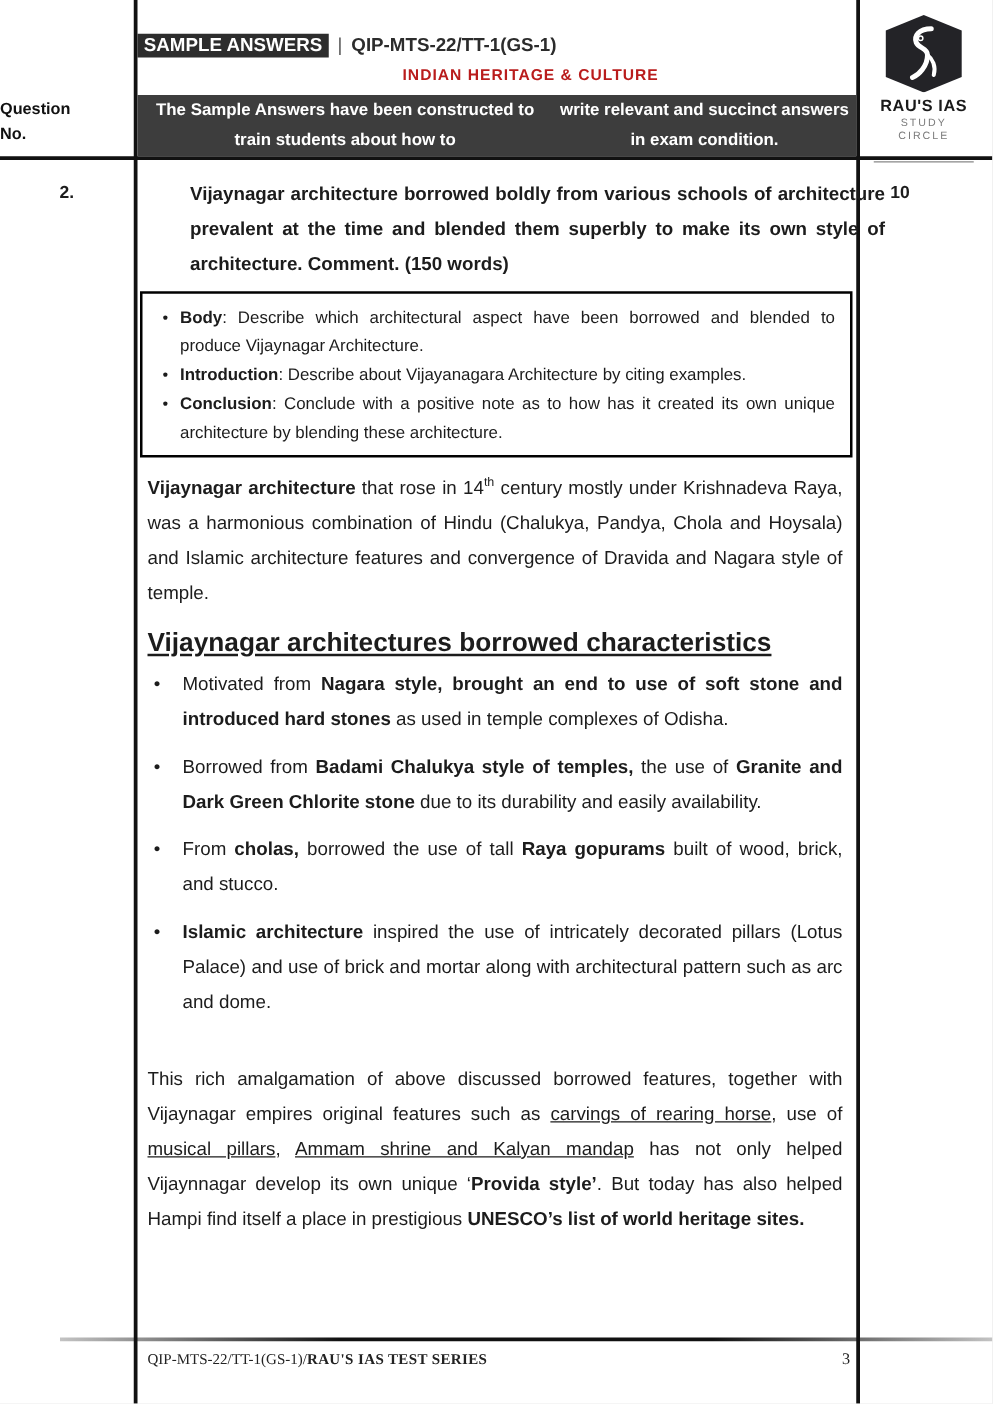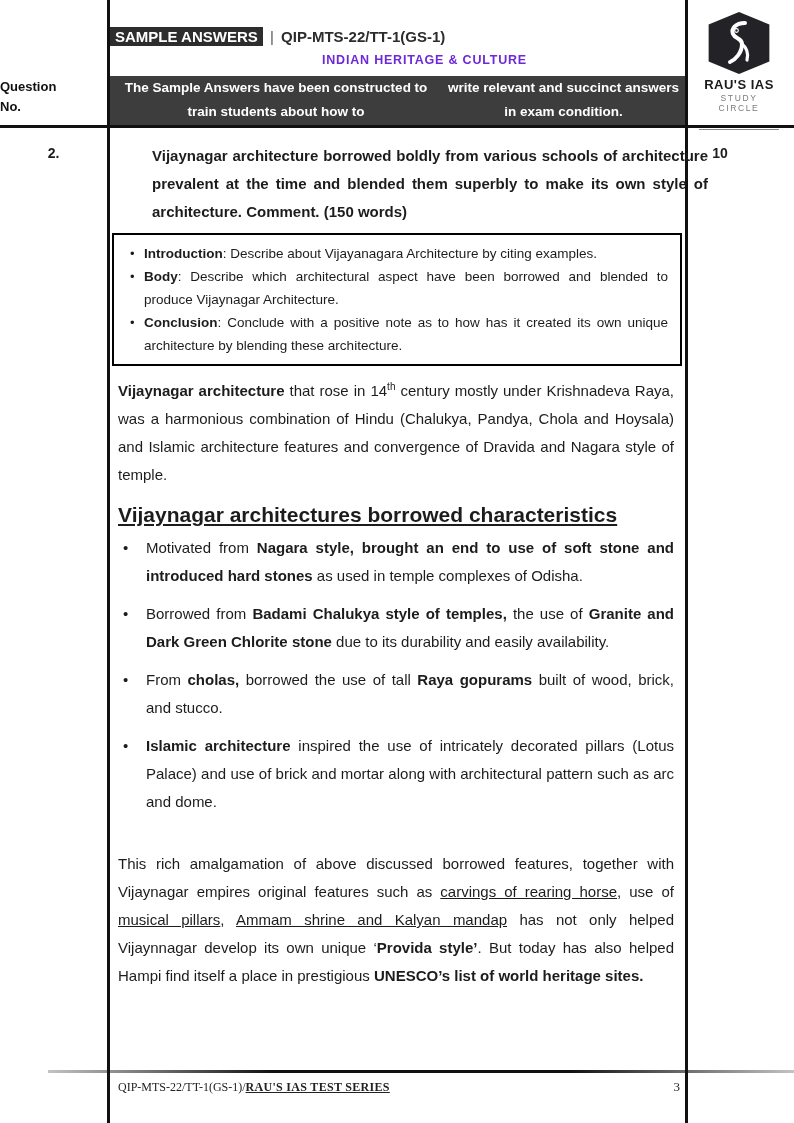--- a/index.html
+++ b/index.html
@@ -24,21 +24,21 @@
     width:66px;height:62px;margin:0 auto;background:#232327;
     clip-path:polygon(50% 0%,96% 20%,96% 80%,50% 100%,4% 80%,4% 20%);
     display:flex;align-items:center;justify-content:center;
   }
   .logo-title{font-weight:bold;font-size:13px;letter-spacing:0.5px;color:#1a1a1a;margin-top:3px;}
   .logo-sub{font-size:8.5px;letter-spacing:1.6px;color:#7a7a7a;margin-top:1px;}
   
   .header-title{left:110px;top:28px;width:575px;font-size:15px;font-weight:bold;color:#2c2c2c;}
   .header-title .hl{background:#2d2d2d;color:#fff;padding:1px 5px;}
   .header-title .sep{font-weight:normal;color:#555;padding:0 3px;}
-  .header-subject{left:110px;top:53px;width:629px;text-align:center;font-size:12.5px;font-weight:bold;letter-spacing:0.8px;color:#6d28d9;}
+  .header-subject{left:110px;top:53px;width:629px;text-align:center;font-size:12.5px;font-weight:bold;letter-spacing:0.8px;color:#b91c1c;}
   .banner{
     left:110px;top:76px;width:575px;height:49px;background:#3d3d3d;color:#fff;
     font-weight:bold;font-size:13.5px;line-height:24px;text-align:center;
     display:flex;justify-content:center;
   }
   
   .content{left:118px;width:556px;font-size:15px;line-height:28px;text-align:justify;}
   .question{top:142px;font-weight:bold;margin-left:34px;}
   .approach-box{
     left:112px;top:233px;width:570px;box-sizing:border-box;border:2px solid #000;
@@ -52,21 +52,21 @@
   .answer-bullets{left:118px;top:534px;width:556px;font-size:15px;line-height:28px;text-align:justify;margin:0;padding:0;list-style:none;}
   .answer-bullets li{position:relative;padding-left:28px;margin-bottom:10px;}
   .answer-bullets li::before{content:"\2022";position:absolute;left:5px;font-size:15px;}
   .conclusion{top:850px;}
   .b{font-weight:bold;}
   .u{text-decoration:underline;}
   sup{font-size:10px;line-height:0;}
   
   .footer-line{left:48px;top:1070px;width:746px;height:3px;background:linear-gradient(90deg,rgba(17,17,17,0.25),#111 30%,#111 70%,rgba(17,17,17,0.25));}
   .footer-text{left:118px;top:1080px;width:450px;font-family:"Liberation Serif","DejaVu Serif",serif;font-size:12px;color:#222;text-align:left;}
-  .footer-text .b{letter-spacing:0.3px;text-decoration:underline;}
+  .footer-text .b{letter-spacing:0.3px;}
   .footer-page{left:635px;top:1079px;width:45px;text-align:right;font-family:"Liberation Serif","DejaVu Serif",serif;font-size:13px;color:#222;}
 </style>
 </head>
 <body>
 
 <div class="page">
 
   <div class="vline left"></div>
   <div class="vline right"></div>
   <div class="hline-header"></div>
@@ -98,22 +98,22 @@
   <div class="abs header-subject">INDIAN HERITAGE &amp; CULTURE</div>
   <div class="abs banner">
     <div>The Sample Answers have been constructed to train students about how to</div>
     <div>write relevant and succinct answers in exam condition.</div>
   </div>
 
   <div class="abs content question">Vijaynagar architecture borrowed boldly from various schools of architecture prevalent at the time and blended them superbly to make its own style of architecture. Comment. (150 words)</div>
 
   <div class="abs approach-box">
     <ul>
+      <li><span class="b">Body</span><span>: Describe which architectural aspect have been borrowed and blended to produce Vijaynagar Architecture.</span></li>
       <li><span class="b">Introduction</span><span>: Describe about Vijayanagara Architecture by citing examples.</span></li>
-      <li><span class="b">Body</span><span>: Describe which architectural aspect have been borrowed and blended to produce Vijaynagar Architecture.</span></li>
       <li><span class="b">Conclusion</span><span>: Conclude with a positive note as to how has it created its own unique architecture by blending these architecture.</span></li>
     </ul>
   </div>
 
   <div class="abs content answer-intro"><span class="b">Vijaynagar architecture</span><span> that rose in 14</span><sup>th</sup><span> century mostly under Krishnadeva Raya, was a harmonious combination of Hindu (Chalukya, Pandya, Chola and Hoysala) and Islamic architecture features and convergence of Dravida and Nagara style of temple.</span></div>
 
   <div class="abs answer-heading">Vijaynagar architectures borrowed characteristics</div>
 
   <ul class="abs answer-bullets">
     <li><span>Motivated from </span><span class="b">Nagara style, brought an end to use of soft stone and introduced hard stones</span><span> as used in temple complexes of Odisha.</span></li>

